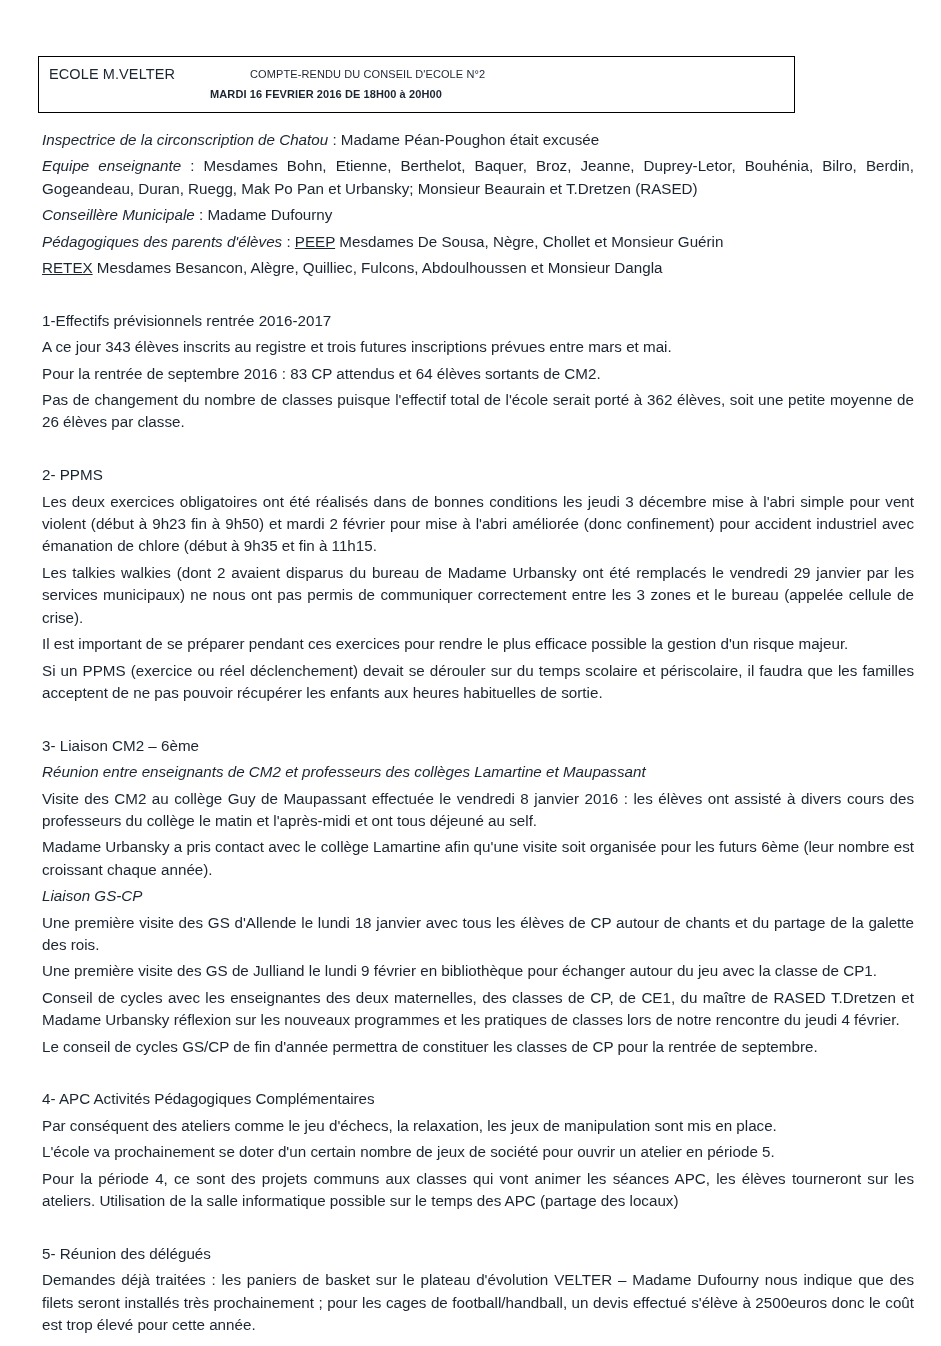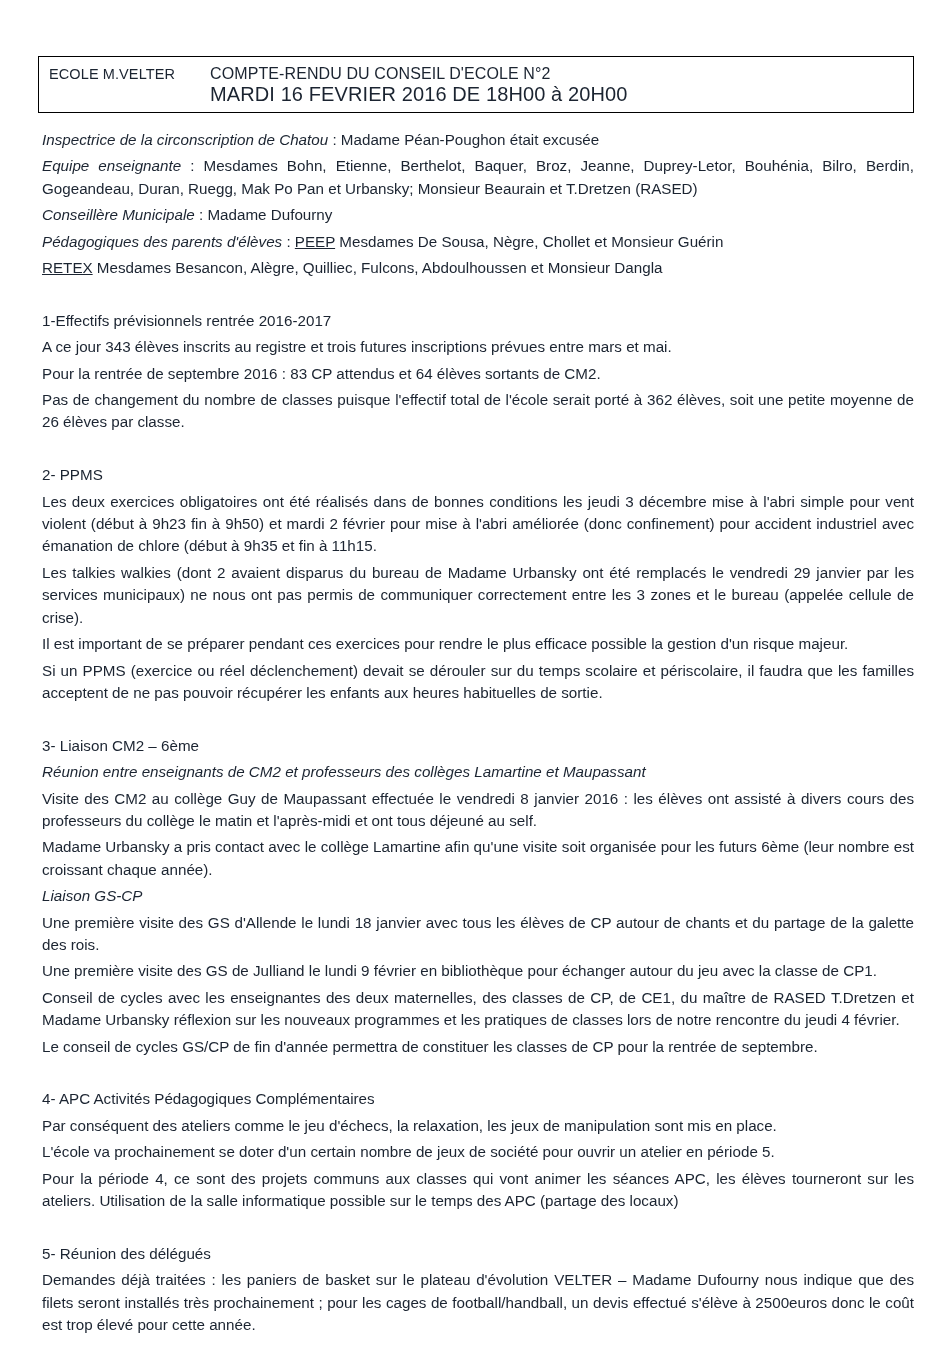--- a/index.html
+++ b/index.html
@@ -20,47 +20,48 @@
     width: 941px;
     height: 1346px;
     box-sizing: border-box;
     padding: 56px 24px 0 38px;
   }
 
   
   .header-box {
     border: 1px solid #000000;
     box-sizing: border-box;
-    width: 876px;
+    width: 757px;
     margin: 0 0 0 0;
     padding: 7px 10px 8px 10px;
     display: flex;
     align-items: flex-start;
   }
   .header-school {
     font-size: 14.5px;
     line-height: 19px;
     letter-spacing: .1px;
     white-space: nowrap;
     flex: 0 0 auto;
     padding-top: 1px;
   }
   .header-titles {
     flex: 1 1 auto;
     padding-left: 35px;
   }
   .header-line1 {
-    font-size: 16px;
+    font-size: 11px;
     line-height: 20px;
     letter-spacing: .1px;
+    margin-left: 40px;
   }
   .header-line2 {
-    font-size: 20px;
+    font-size: 11px;
     line-height: 20px;
-    font-weight: normal;
+    font-weight: bold;
     letter-spacing: .1px;
   }
 
   
   .body {
     margin-top: 16px;
     width: 880px;
     font-size: 15.2px;
     line-height: 22.4px;
   }

